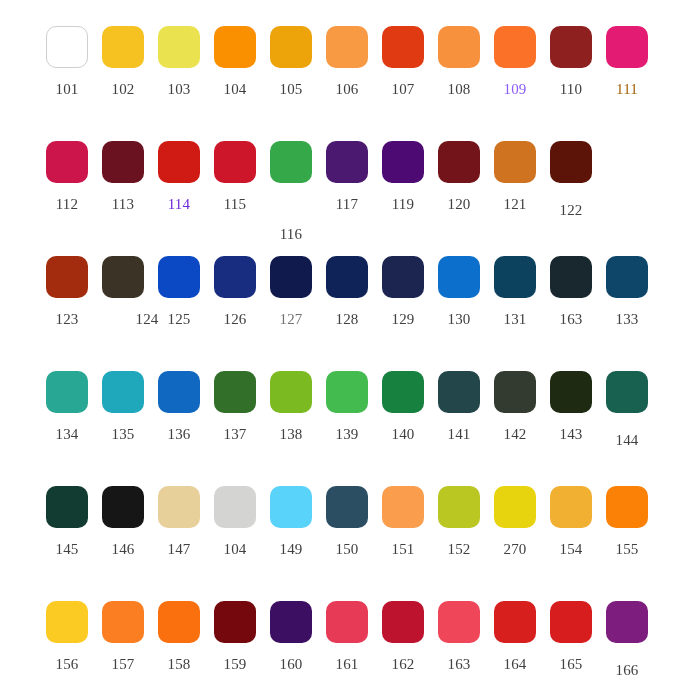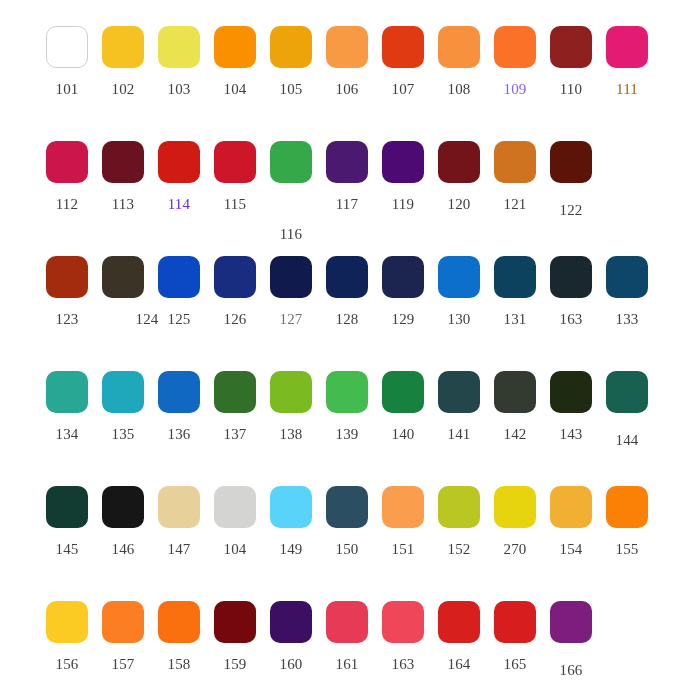--- a/index.html
+++ b/index.html
@@ -312,20 +312,24 @@
       </div>
       <div class="swatch-cell">
         <div class="swatch-chip" style="background: rgb(61, 15, 98);"></div>
         <div class="swatch-label" style="color: rgb(64, 64, 64);">160</div>
       </div>
       <div class="swatch-cell">
         <div class="swatch-chip" style="background: rgb(231, 58, 86);"></div>
         <div class="swatch-label" style="color: rgb(64, 64, 64);">161</div>
       </div>
       <div class="swatch-cell">
+        <div class="swatch-chip" style="background: rgb(189, 19, 47);"></div>
+        <div class="swatch-label" style="color: rgb(64, 64, 64);">162</div>
+      </div>
+      <div class="swatch-cell">
         <div class="swatch-chip" style="background: rgb(240, 70, 89);"></div>
         <div class="swatch-label" style="color: rgb(64, 64, 64);">163</div>
       </div>
       <div class="swatch-cell">
         <div class="swatch-chip" style="background: rgb(215, 31, 29);"></div>
         <div class="swatch-label" style="color: rgb(64, 64, 64);">164</div>
       </div>
       <div class="swatch-cell">
         <div class="swatch-chip" style="background: rgb(215, 29, 29);"></div>
         <div class="swatch-label" style="color: rgb(64, 64, 64);">165</div>

